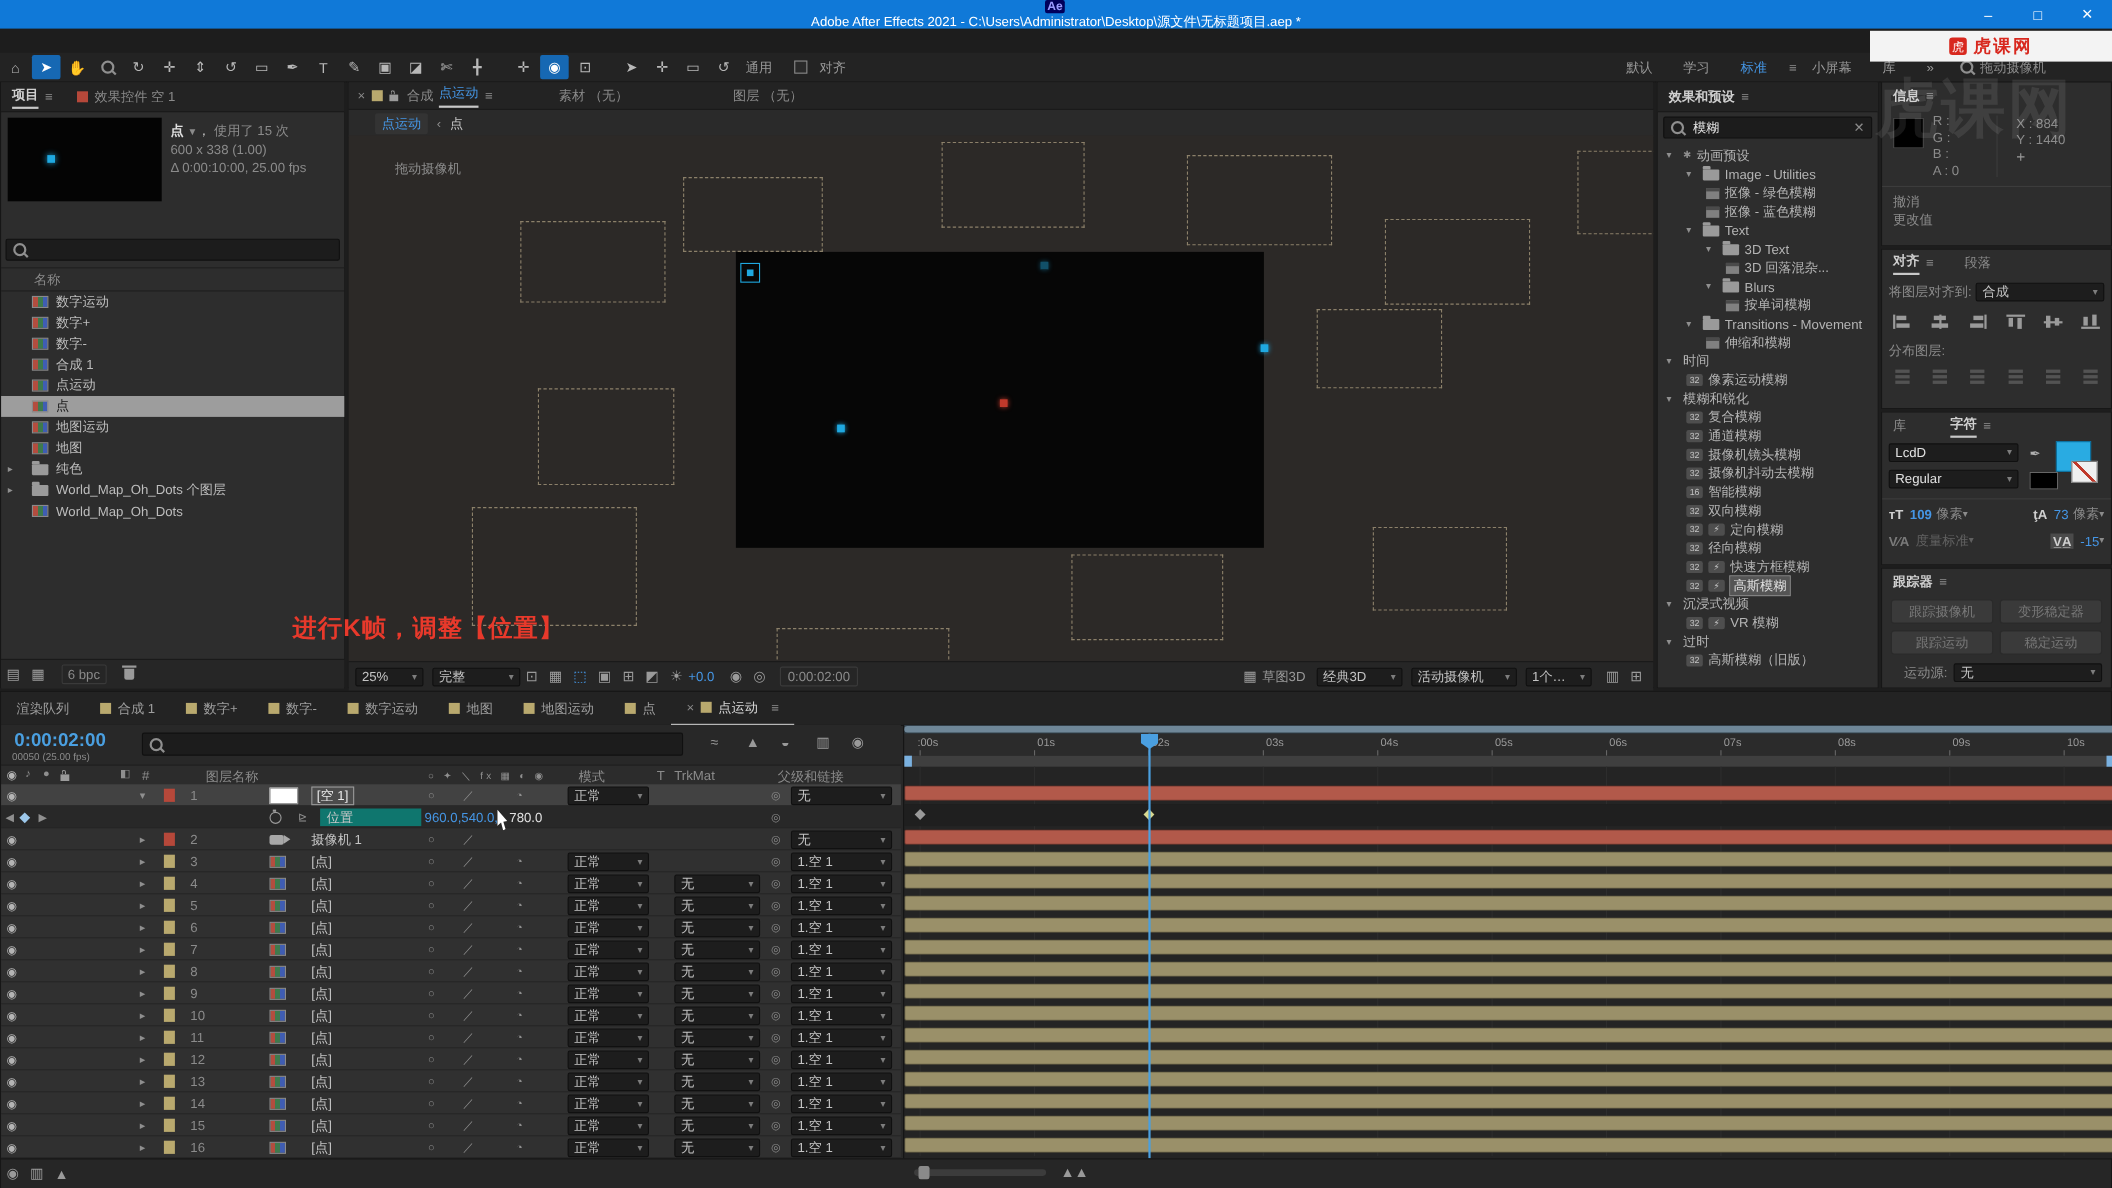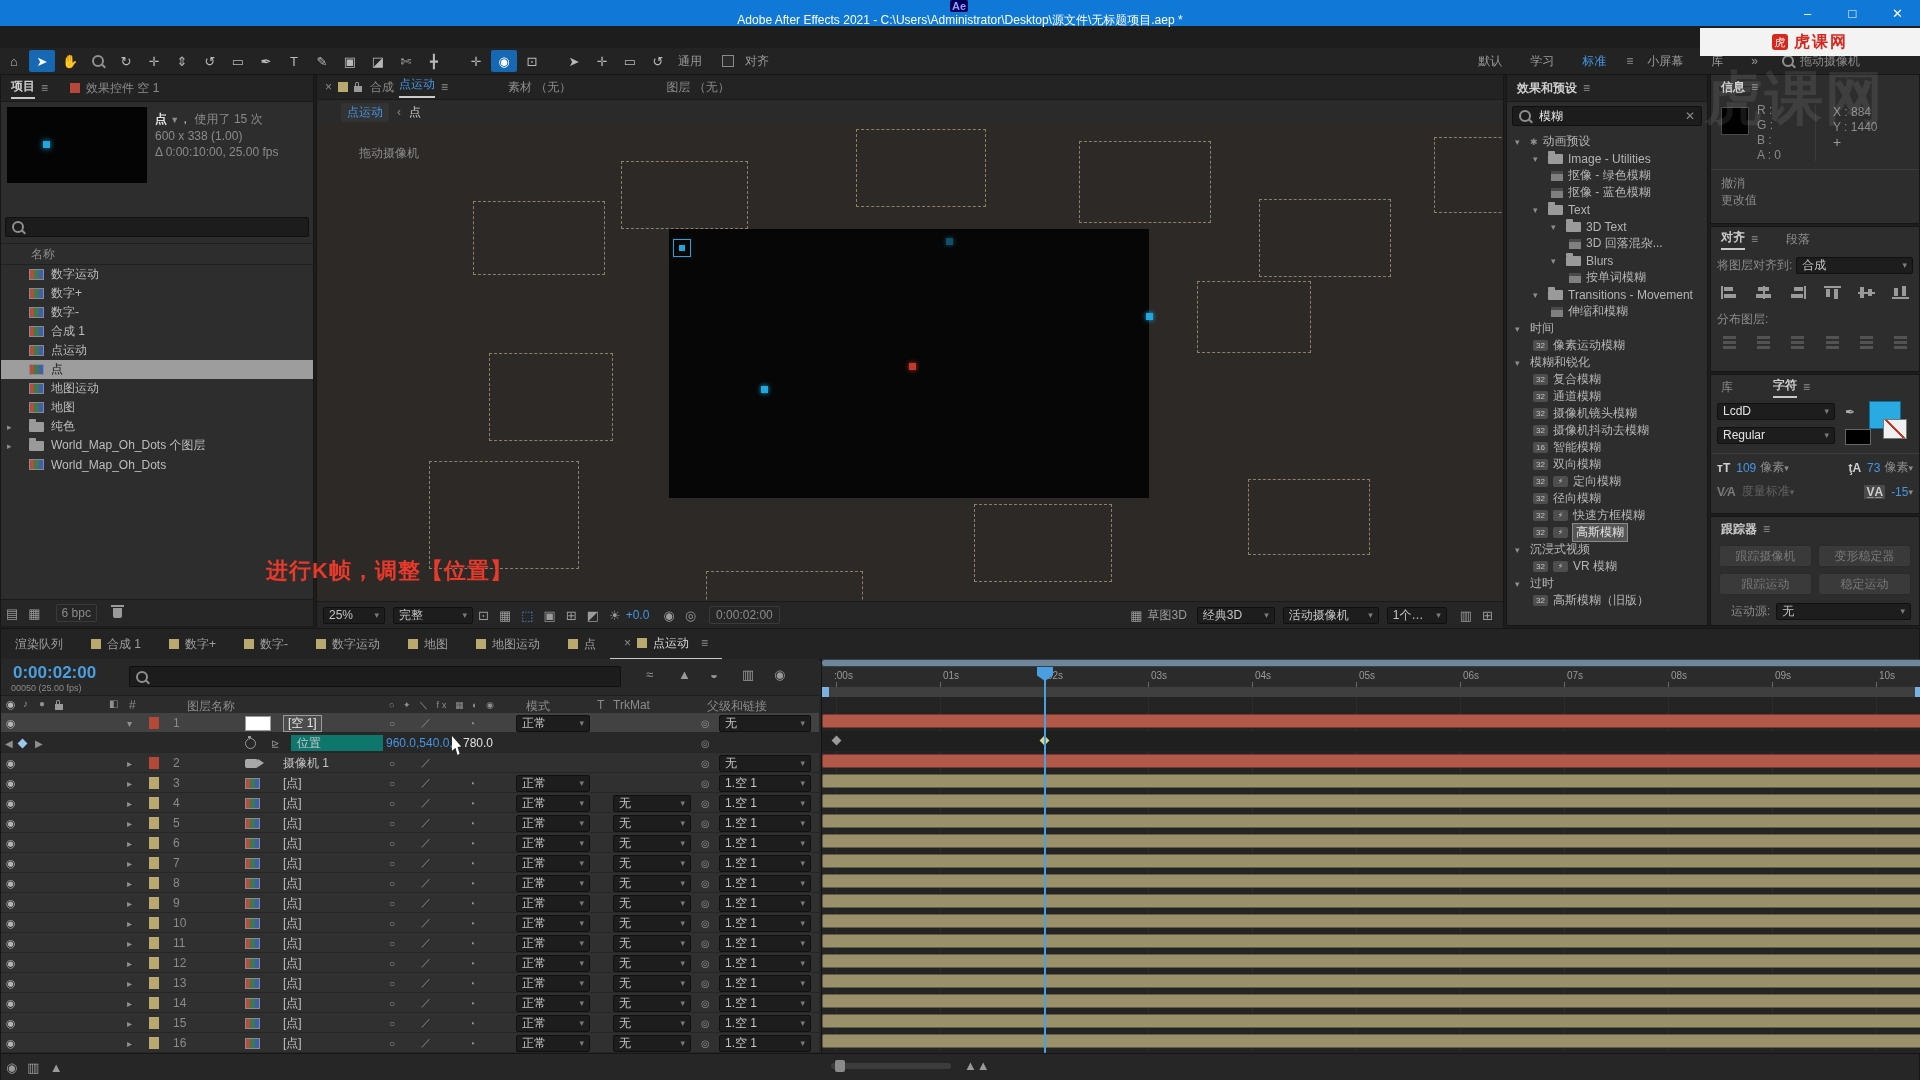--- a/index.html
+++ b/index.html
@@ -578,21 +578,21 @@
     <div class="abs" style="left:172px;top:44px;width:22px;height:18px;background:#f0f0f0;border:1px solid #777;
          background-image:linear-gradient(45deg,transparent 46%,#c0392b 46%,#c0392b 54%,transparent 54%);"></div>
     <div class="dd" style="position:absolute;left:6px;top:52px;width:118px;">
       <span style="color:#e2e2e2;">Regular</span>
         <span class="arr">▾</span>
       </div>
     <div class="abs" style="left:134px;top:54px;width:24px;height:14px;background:#000;border-bottom:4px solid #fff;border:1px solid #666;"></div>
     <div class="abs" style="left:0;top:78px;width:208px;height:1px;background:#3c3c3c;"></div>
     <div class="abs" style="left:6px;top:84px;display:flex;align-items:center;width:196px;">
       <b style="color:#cfcfcf;">тT</b>
-      <span class="blue" style="margin-left:6px;">109</span>
+      <span class="blue" style="margin-left:6px;font-weight:bold;">109</span>
       <span class="dim" style="margin-left:4px;">像素</span>
         <span class="arr dim" style="font-size:9px;">▾</span>
       <span style="flex:1;"></span>
       <b style="color:#cfcfcf;">ţA</b>
       <span class="blue" style="margin-left:6px;">73</span>
       <span class="dim" style="margin-left:4px;">像素</span>
         <span class="arr dim" style="font-size:9px;">▾</span>
     </div>
     <div class="abs" style="left:6px;top:108px;display:flex;align-items:center;width:196px;">
       <b style="color:#7a7a7a;">V∕A</b>

